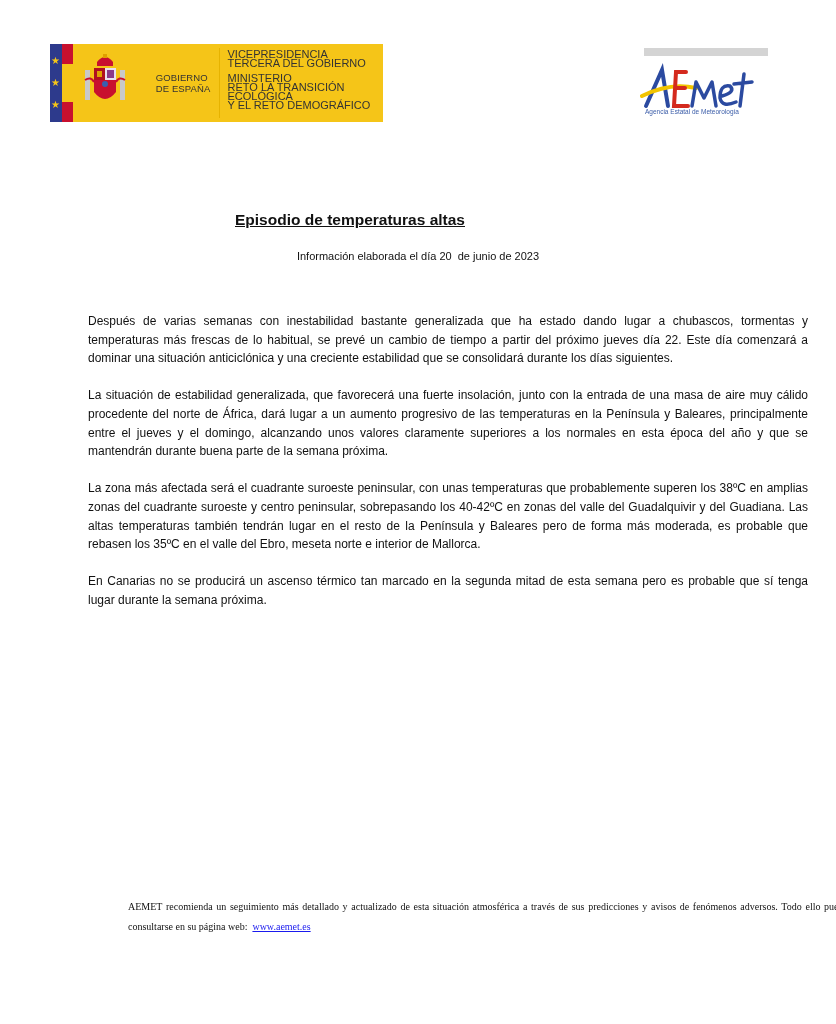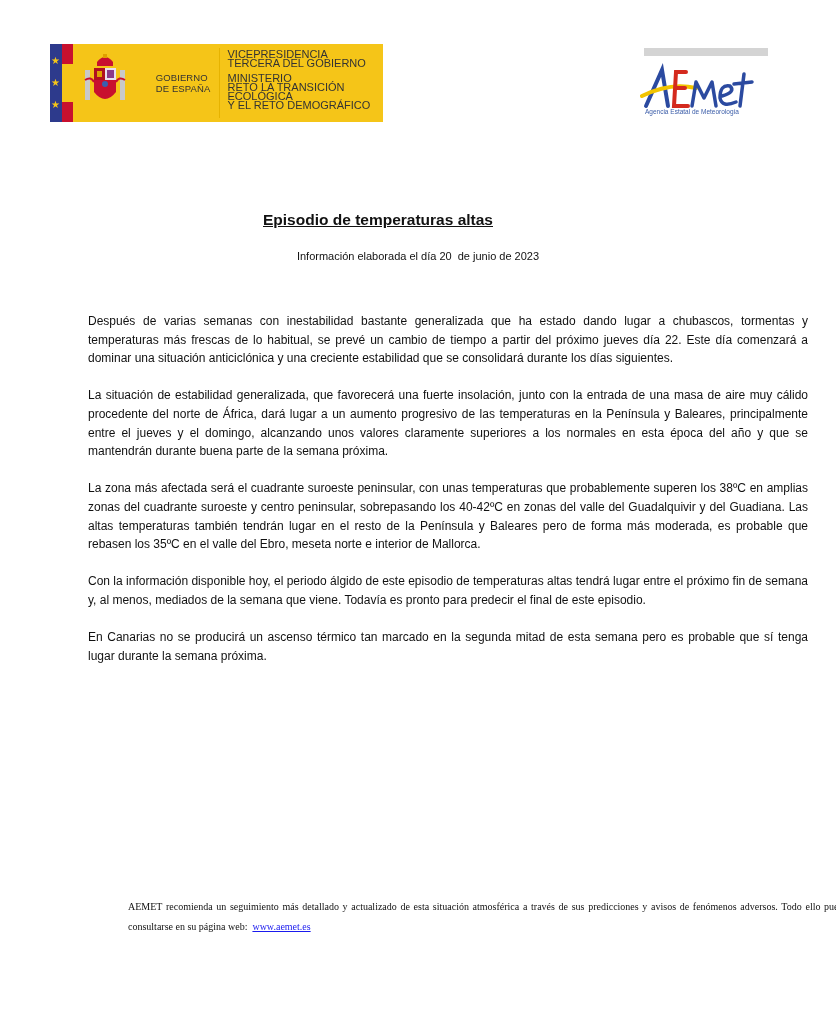--- a/index.html
+++ b/index.html
@@ -16,21 +16,21 @@
   .gov-sep { width: 1px; background: #e6b300; margin: 4px 0; }
   .gov-ministry { padding: 6px 0 0 8px; font-size: 11px; line-height: 9px; color: #333; }
   .gov-ministry .gap { height: 6px; }
 
   
   .aemet-bar { position: absolute; left: 644px; top: 48px; width: 124px; height: 8px; background: #d4d4d4; }
   .aemet-logo { position: absolute; left: 640px; top: 62px; width: 130px; height: 58px; }
   .aemet-sub { position: absolute; left: 645px; top: 108px; font-size: 6.5px; color: #3a5ca8; }
 
   
-  .doc-title { position: absolute; left: 0; width: 700px; top: 211px; text-align: center; font-weight: bold; font-size: 15.5px; text-decoration: underline; margin-left: 28px; }
+  .doc-title { position: absolute; left: 0; width: 700px; top: 211px; text-align: center; font-weight: bold; font-size: 15.5px; text-decoration: underline; }
   .doc-subtitle { position: absolute; left: 0; width: 836px; top: 250px; text-align: center; font-size: 11px; white-space: pre; }
 
   
   .body { position: absolute; left: 88px; width: 720px; top: 312px; font-size: 12px; line-height: 18.6px; text-align: justify; }
   .body p { margin: 0 0 18.6px 0; }
 
   .footer { position: absolute; left: 88px; width: 720px; top: 897px; font-family: "Liberation Serif", serif; font-weight: normal; font-size: 10px; line-height: 20px; text-align: justify; margin-left: 40px; }
   .footer a { color: #1a1aee; text-decoration: underline; }
 </style>
 </head>
@@ -87,17 +87,16 @@
 </div>
 <div class="aemet-sub">Agencia Estatal de Meteorología</div>
 
 <div class="doc-title">Episodio de temperaturas altas</div>
 <div class="doc-subtitle">Información elaborada el día 20  de junio de 2023</div>
 
 <div class="body">
   <p>Después de varias semanas con inestabilidad bastante generalizada que ha estado dando lugar a chubascos, tormentas y temperaturas más frescas de lo habitual, se prevé un cambio de tiempo a partir del próximo jueves día 22. Este día comenzará a dominar una situación anticiclónica y una creciente estabilidad que se consolidará durante los días siguientes.</p>
   <p>La situación de estabilidad generalizada, que favorecerá una fuerte insolación, junto con la entrada de una masa de aire muy cálido procedente del norte de África, dará lugar a un aumento progresivo de las temperaturas en la Península y Baleares, principalmente entre el jueves y el domingo, alcanzando unos valores claramente superiores a los normales en esta época del año y que se mantendrán durante buena parte de la semana próxima.</p>
   <p>La zona más afectada será el cuadrante suroeste peninsular, con unas temperaturas que probablemente superen los 38ºC en amplias zonas del cuadrante suroeste y centro peninsular, sobrepasando los 40-42ºC en zonas del valle del Guadalquivir y del Guadiana. Las altas temperaturas también tendrán lugar en el resto de la Península y Baleares pero de forma más moderada, es probable que rebasen los 35ºC en el valle del Ebro, meseta norte e interior de Mallorca.</p>
-  <p>Con la información disponible hoy, el periodo álgido de este episodio de temperaturas altas tendrá lugar entre el próximo fin de semana y, al menos, mediados de la semana que viene. Todavía es pronto para predecir el final de este episodio.</p>
   <p>En Canarias no se producirá un ascenso térmico tan marcado en la segunda mitad de esta semana pero es probable que sí tenga lugar durante la semana próxima.</p>
 </div>
 
 <div class="footer"><span style="white-space:pre-wrap">AEMET recomienda un seguimiento más detallado y actualizado de esta situación atmosférica a través de sus predicciones y avisos de fenómenos adversos. Todo ello puede consultarse en su página web:  </span><a href="#">www.aemet.es</a></div>
 
 </body></html>

